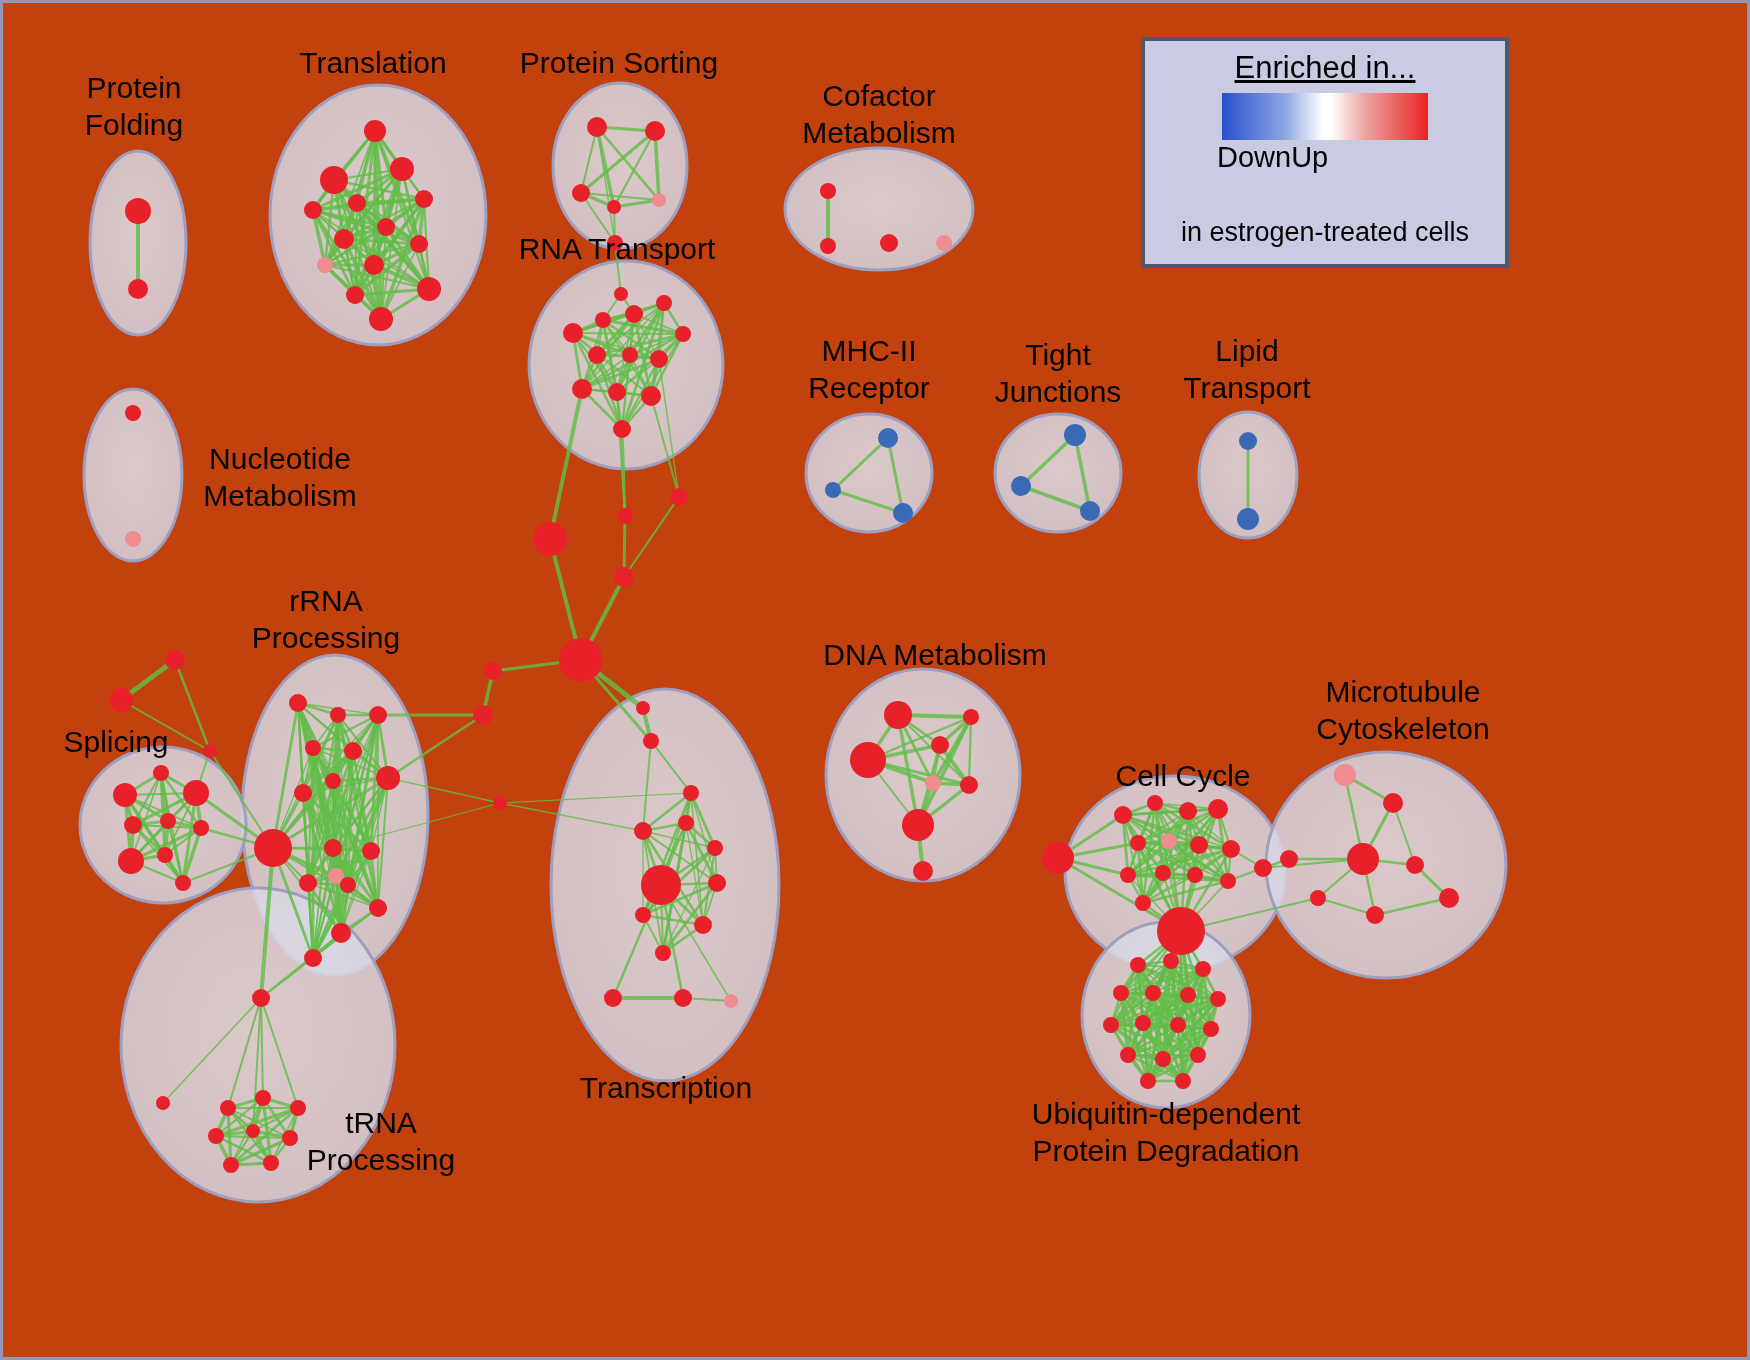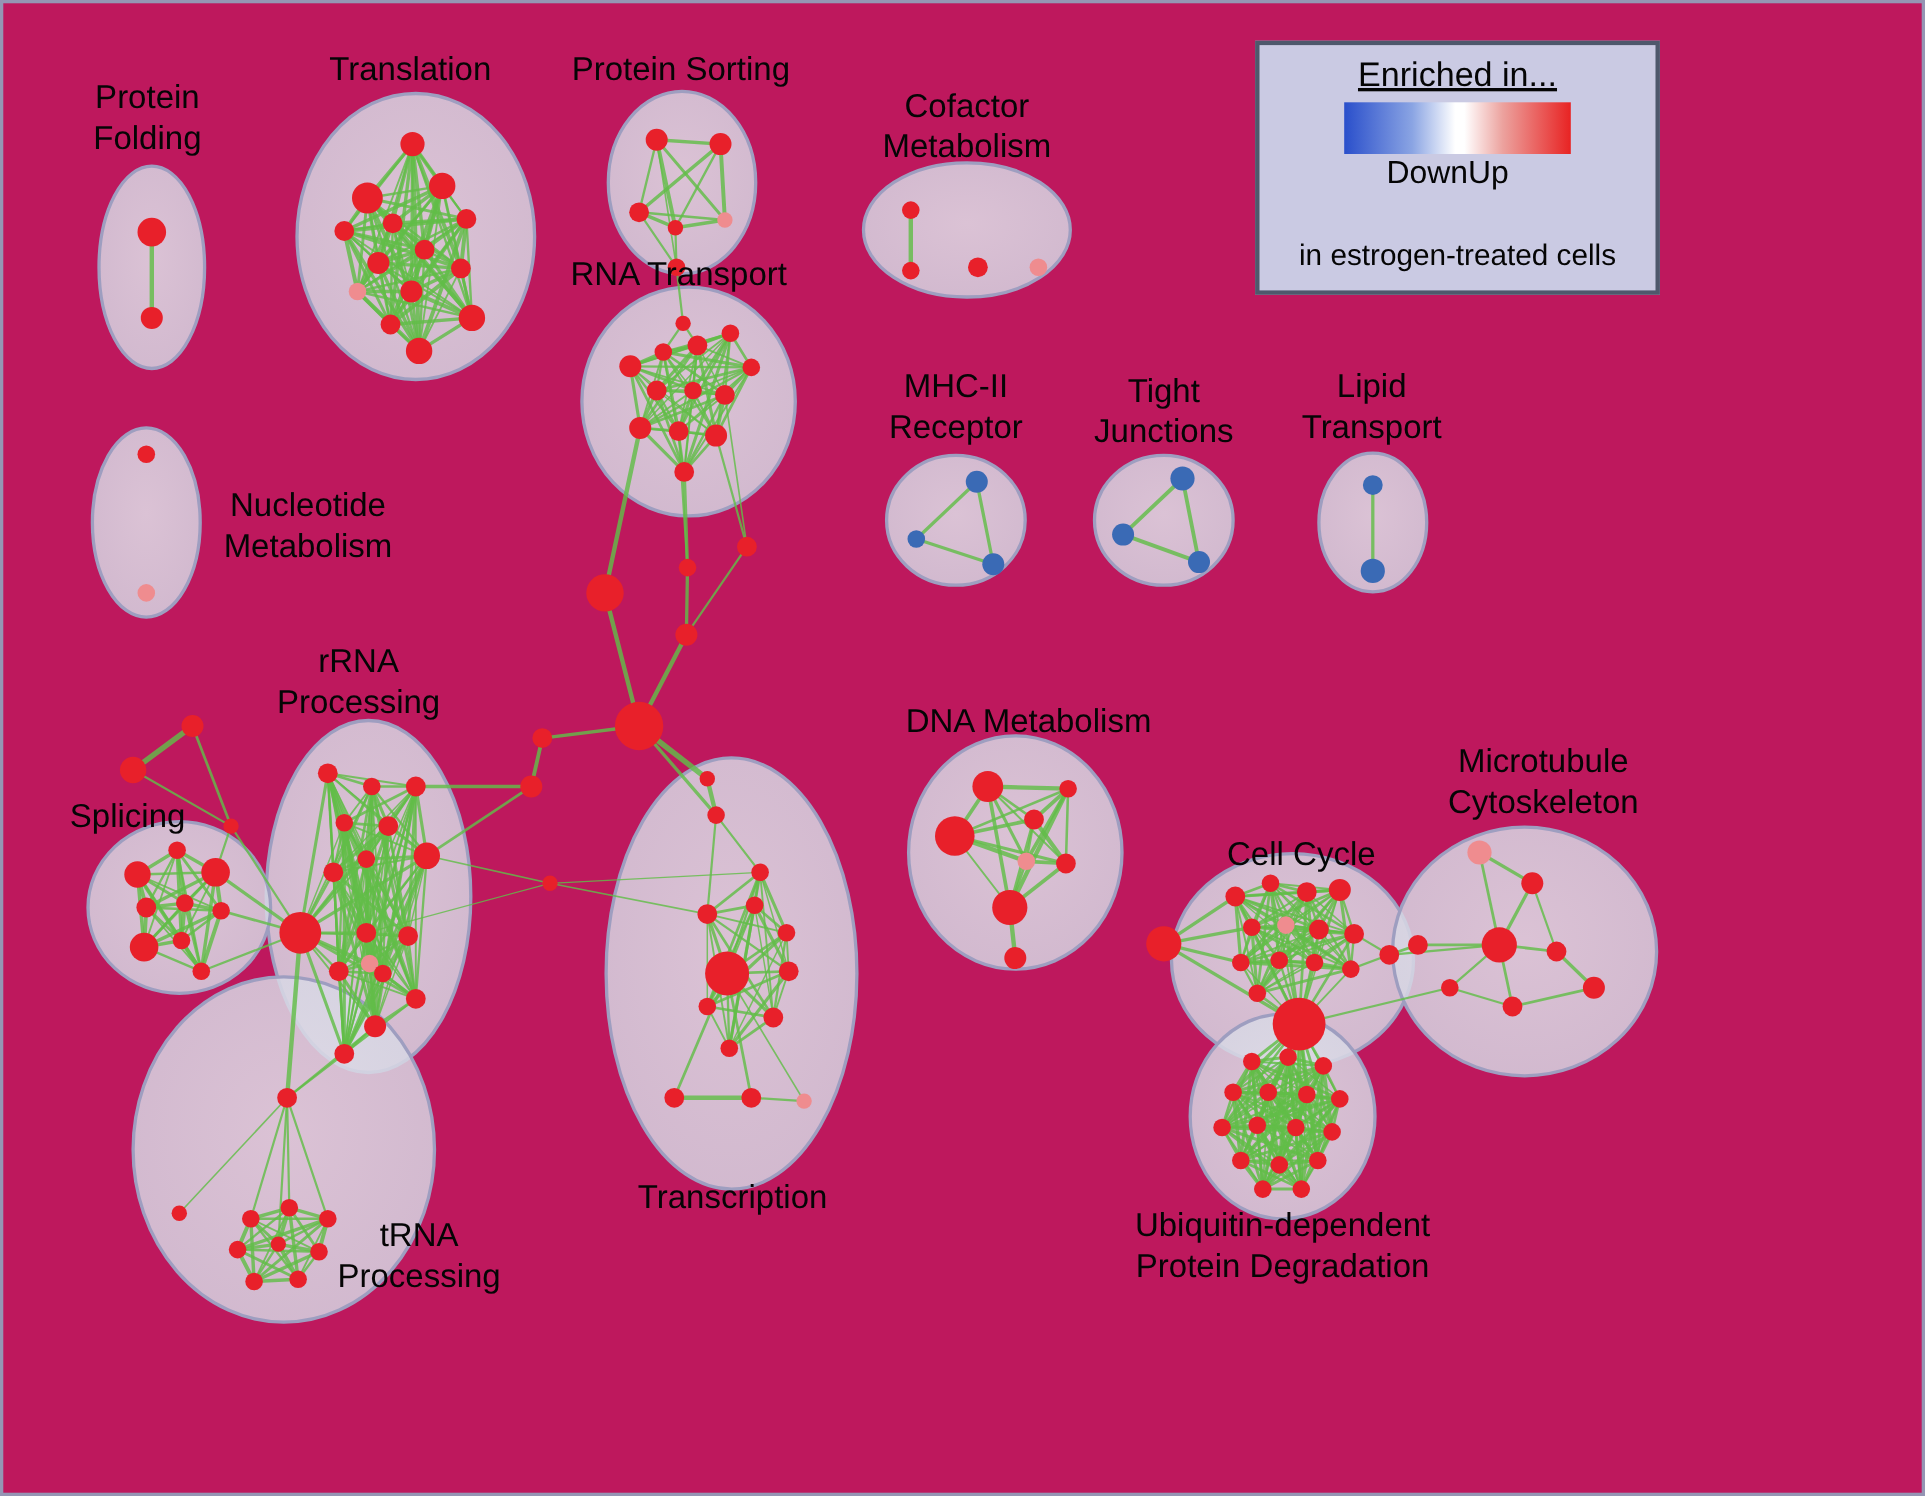--- a/index.html
+++ b/index.html
@@ -4,41 +4,41 @@
 <style>
   html,body{margin:0;padding:0;}
   body{
     width:1750px;height:1360px;
     background:#c8c8e1;
     font-family:"Liberation Sans", sans-serif;
   }
   .stage{
     position:relative;width:1750px;height:1360px;
     box-sizing:border-box;border:3px solid #9595b4;
-    background:#be185d;overflow:hidden;
+    background:#c2410c;overflow:hidden;
   }
   svg{position:absolute;left:0;top:0;}
   .cluster{
     stroke:#9e9ec0;stroke-width:3;
     fill:url(#eg);fill-opacity:0.85;
   }
   .clabel{
     font-size:30px;fill:#050505;text-anchor:middle;
     font-family:"Liberation Sans", sans-serif;
   }
   .legend{
     position:absolute;left:1138px;top:34px;width:368px;height:231px;
     box-sizing:border-box;border:4px solid #4e586c;
     background:#cacae3;text-align:center;color:#050505;
   }
   .legend-title{font-size:31px;margin-top:9px;text-decoration:underline;}
   .legend-bar{width:206px;height:47px;margin:7px auto 0;}
   .legend-row{
-    display:flex;justify-content:center;
-    padding:1px 54px 0 36px;font-size:29px;
+    display:flex;justify-content:flex-start;
+    padding:1px 54px 0 72px;font-size:29px;
   }
   .legend-line{font-size:27px;line-height:34px;margin-top:41px;}
 </style>
 </head>
 <body>
 
 <div class="stage">
 
   <svg id="net" width="1750" height="1360" viewBox="0 0 1750 1360">
     <defs>

